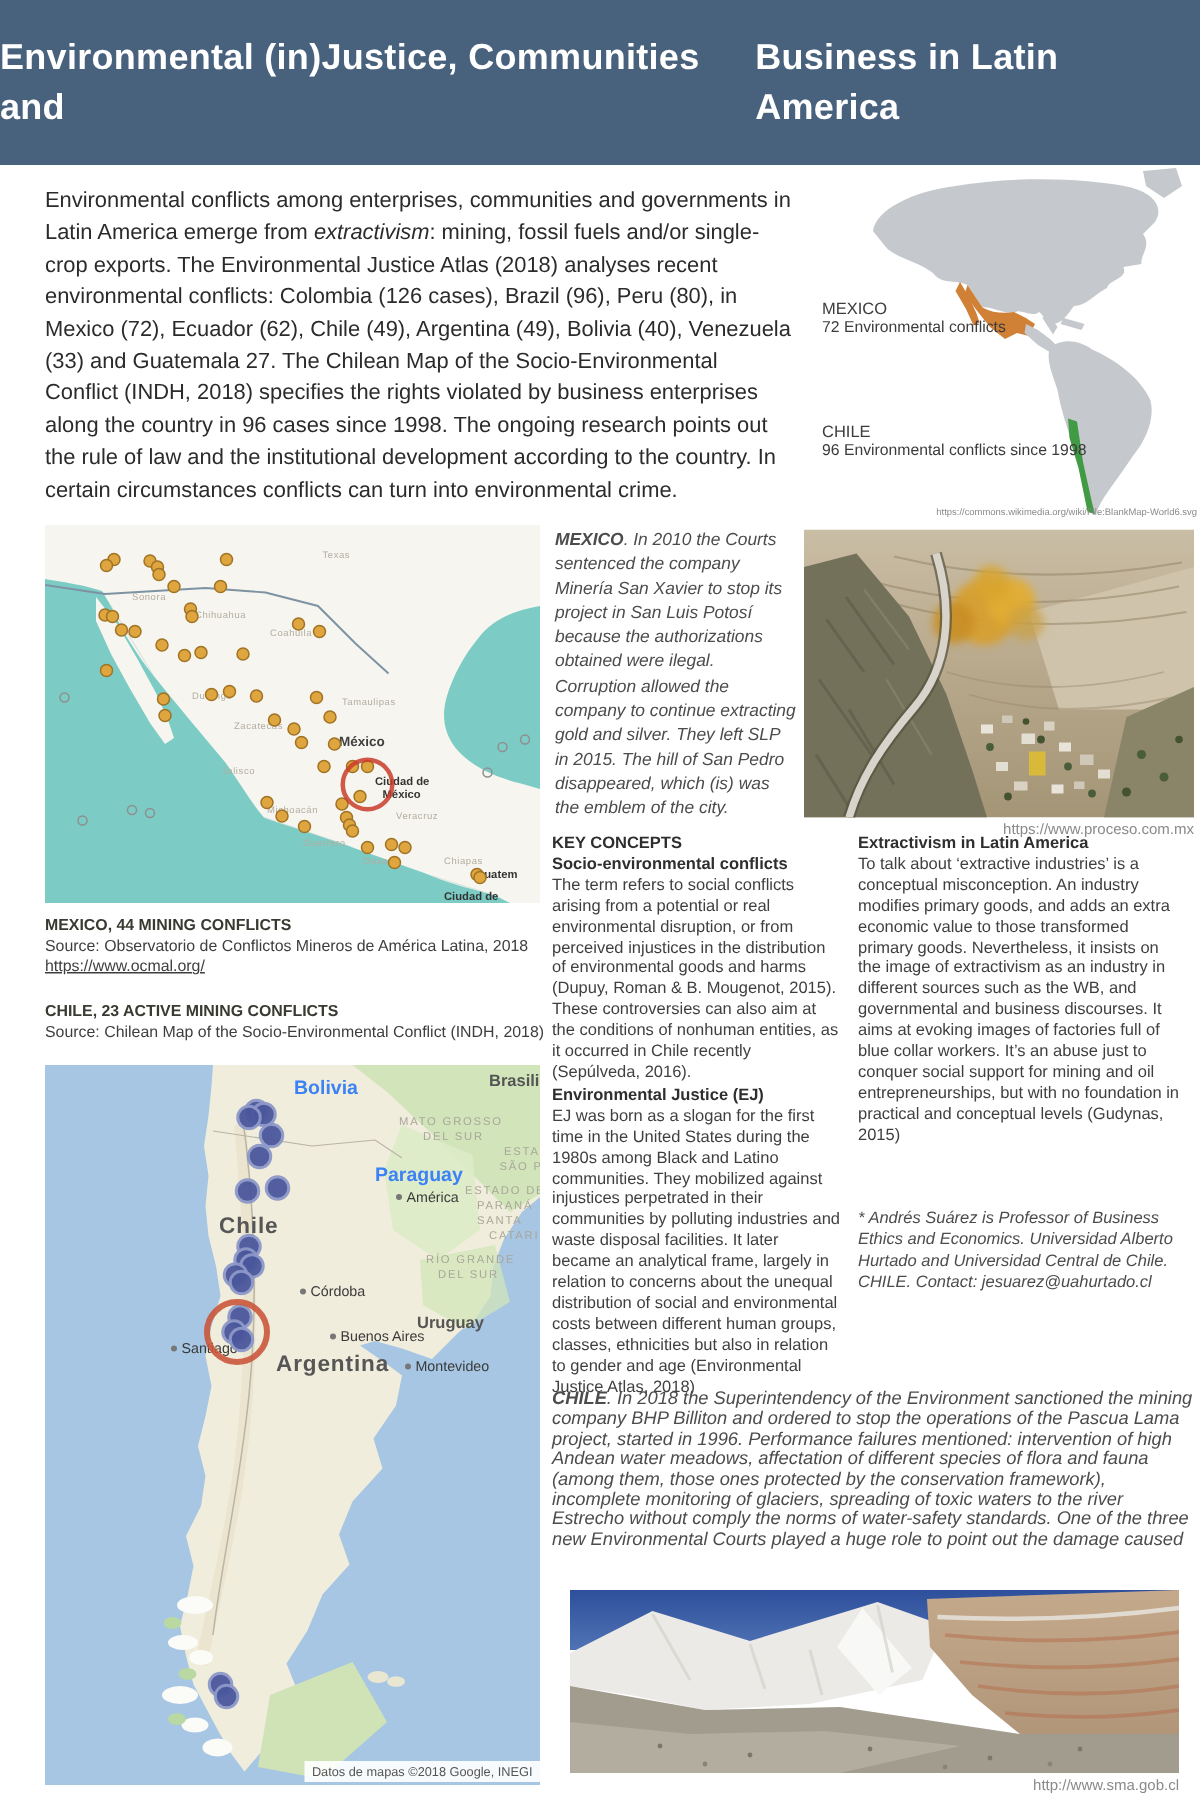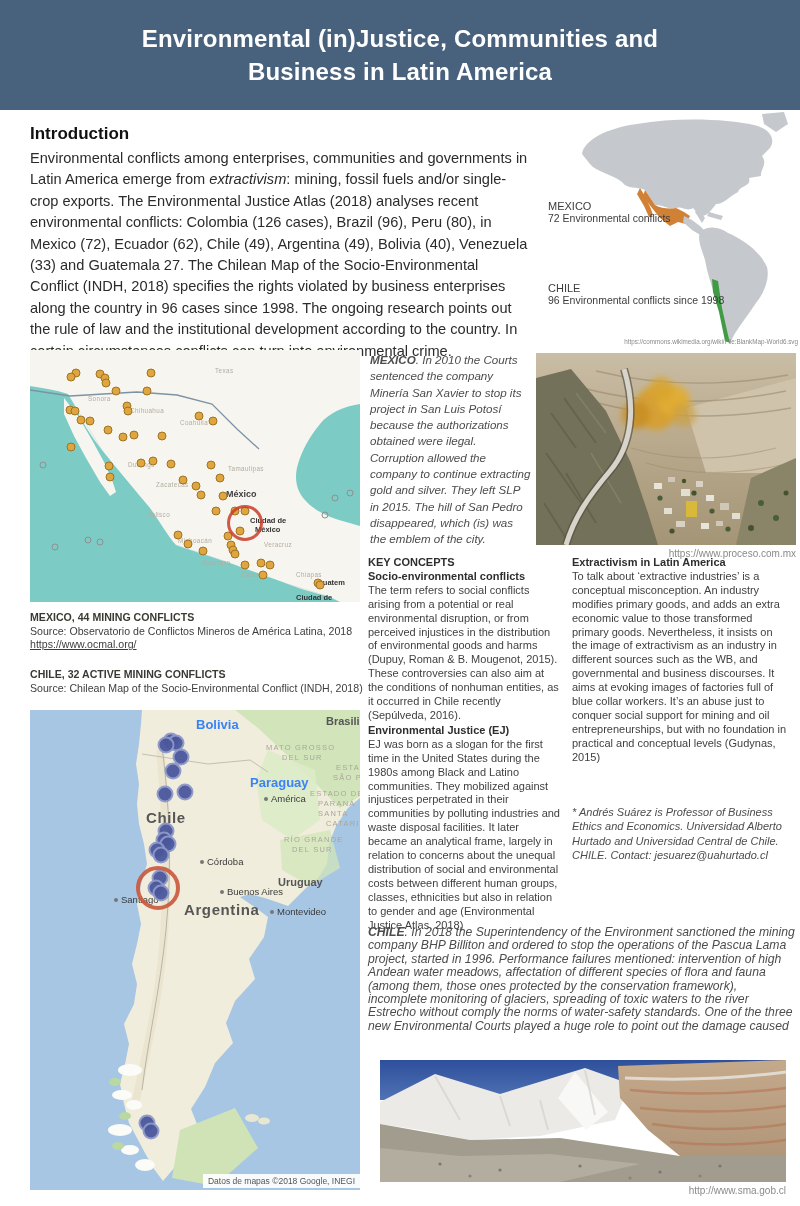--- a/index.html
+++ b/index.html
@@ -1,20 +1,20 @@
 <!DOCTYPE html>
 <html><head>
 <meta charset="utf-8">
 <style>
   html,body{margin:0;padding:0;background:#e8e8e8;}
   #poster{position:relative;width:800px;height:1206px;background:#ffffff;margin:0 auto;
           font-family:"Liberation Sans",sans-serif;color:#222;overflow:hidden;}
   
   .header{position:absolute;left:0;top:0;width:800px;height:110px;background:#48627e;
-          display:flex;flex-direction:column;justify-content:center;align-items:center;}
+          display:flex;flex-direction:row;justify-content:center;align-items:center;}
   .header .t{color:#fff;font-weight:bold;font-size:24px;line-height:33px;letter-spacing:.2px;}
   
   .intro{position:absolute;left:30px;top:124px;width:500px;}
   .intro h2{margin:0 0 4px 0;font-size:17px;font-weight:bold;color:#111;}
   .intro p{margin:0;font-size:14.6px;line-height:21.4px;color:#2b2b2b;}
   .it{font-style:italic;}
   
   .americas{position:absolute;left:532px;top:112px;width:268px;height:236px;background:#fff;}
   .americas svg{position:absolute;left:0;top:0;}
   .am-label{position:absolute;font-size:10.5px;color:#3c3c3c;}
@@ -69,21 +69,20 @@
 <body>
 
 <div id="poster">
 
   <div class="header">
     <div class="t">Environmental (in)Justice, Communities and</div>
     <div class="t">Business in Latin America</div>
   </div>
 
   <div class="intro">
-    <h2>Introduction</h2>
     <p><span>Environmental conflicts among enterprises, communities and governments in Latin America emerge from </span><span class="it">extractivism</span><span>: mining, fossil fuels and/or single-crop exports. The Environmental Justice Atlas (2018) analyses recent environmental conflicts: Colombia (126 cases), Brazil (96), Peru (80), in Mexico (72), Ecuador (62), Chile (49), Argentina (49), Bolivia (40), Venezuela (33) and Guatemala 27. The Chilean Map of the Socio-Environmental Conflict (INDH, 2018) specifies the rights violated by business enterprises along the country in 96 cases since 1998. The ongoing research points out the rule of law and the institutional development according to the country. In certain circumstances conflicts can turn into environmental crime.</span></p>
   </div>
 
   <div class="americas">
     <svg width="268" height="236" viewBox="0 0 268 236">
 
       <path d="M50,42 C52,28 75,16 105,12 C145,5 195,7 222,13 C238,17 244,27 238,36 L230,44 C236,52 228,58 229,64 L217,66 C220,74 208,74 206,80 C198,84 192,92 184,92 C178,100 174,106 167,103 L161,96 C155,100 149,94 145,96 C137,98 129,92 123,93 L113,78 C104,74 96,78 90,70 C80,62 64,60 58,52 Z" fill="#c5c8cc"></path>
       <path d="M230,2 L252,0 L256,12 L244,20 L232,12 Z" fill="#c5c8cc"></path>
       <path d="M166,96 L173,106 L170,111 L163,100 Z" fill="#c5c8cc"></path>
       <path d="M177,100 L191,104 L189,108 L175,104 Z" fill="#c5c8cc"></path>
@@ -195,21 +194,21 @@
       </div>
   </div>
 
   <div class="mapcap" style="top:611px;">
     <div class="cap-title">MEXICO, 44 MINING CONFLICTS</div>
     <div>Source: Observatorio de Conflictos Mineros de América Latina, 2018</div>
     <div><a href="#">https://www.ocmal.org/</a></div>
   </div>
 
   <div class="mapcap" style="top:668px;">
-    <div class="cap-title">CHILE, 32 ACTIVE MINING CONFLICTS</div>
+    <div class="cap-title">CHILE, 23 ACTIVE MINING CONFLICTS</div>
     <div>Source: Chilean Map of the Socio-Environmental Conflict (INDH, 2018)</div>
   </div>
 
   <div class="mapbox" style="left:30px;top:710px;width:330px;height:480px;">
     <svg width="330" height="480" viewBox="0 0 330 480">
       <rect width="330" height="480" fill="#a6c6e4"></rect>
       <path d="M112,0 L330,0 L330,88 L318,98 L306,116 L299,134 L297,154 L288,168 L276,178 L258,196 L238,189 L220,184 L210,187 L226,198 L238,207 L234,227 L219,249 L225,269 L205,291 L196,313 L203,333 L185,353 L175,377 L161,399 L169,419 L155,439 L145,457 L133,471 L124,459 L115,443 L107,428 L99,413 L94,394 L90,374 L95,354 L99,334 L94,314 L104,294 L107,274 L102,254 L107,234 L111,214 L107,194 L111,174 L117,154 L114,134 L109,114 L107,94 L109,74 L106,54 L109,34 L111,14 Z" fill="#f1eddc"></path>
       <path d="M205,0 L330,0 L330,86 L310,98 L288,76 L258,46 L228,18 Z" fill="#d2e5ba"></path>
       <path d="M238,40 L285,60 L290,110 L262,130 L232,110 L226,70 Z" fill="#dcebc6" opacity="0.9"></path>
       <path d="M250,130 L300,120 L310,158 L280,176 L252,160 Z" fill="#d2e5ba" opacity="0.75"></path>

